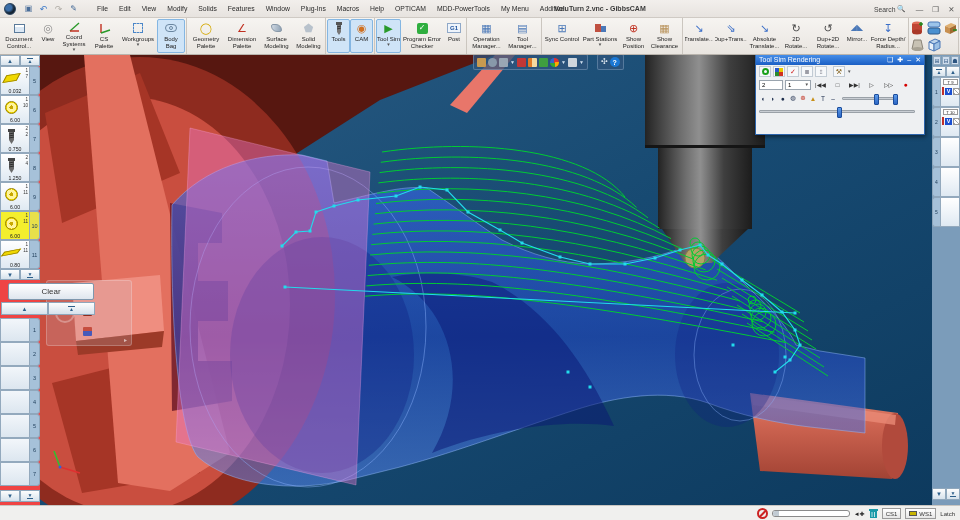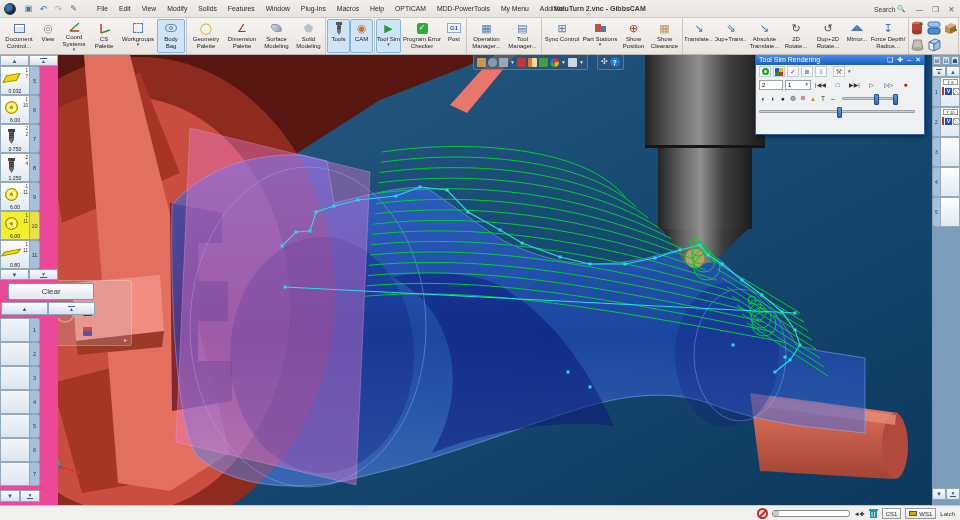--- a/index.html
+++ b/index.html
@@ -65,21 +65,21 @@
   #ts-combo { width:26px; height:10px; border:1px solid #9aa4ae; background:#fff; font-size:6px; display:flex; align-items:center; }
   #ts-combo span.v { flex:1; padding-left:2px; }
   #ts-combo span.a { font-size:4.5px; color:#555; padding-right:1px; }
   .tr-btn { width:15px; height:11px; display:flex; align-items:center; justify-content:center; font-size:6px; color:#333; }
   .tr-btn.rec { color:#d40000; font-size:7px; }
   .mini-ic { font-size:6.5px; color:#1c2c4c; width:8px; text-align:center; }
   .slider { position:relative; height:3px; background:#c9ced4; border:1px solid #9aa1a8; border-radius:1px; }
   .handle { position:absolute; top:-4px; width:5px; height:11px; background:linear-gradient(#5d9bea,#2b66c4); border:1px solid #1b4c9c; border-radius:1px; }
 
   
-  #left-sidebar { position:absolute; left:0; top:55px; width:58px; height:450px; background:#ec4899; z-index:15; }
+  #left-sidebar { position:absolute; left:0; top:55px; width:40px; height:450px; background:#ef4444; z-index:15; }
   .sb-arrows { display:flex; height:11px; }
   .sb-btn { flex:1; background:linear-gradient(#fdfdfd,#d6e2ec); border:1px solid #8fa7bc; font-size:6px; color:#2d5f8a; display:flex; align-items:center; justify-content:center; line-height:1; }
   .bar-t { border-top:1px solid #2d5f8a; font-size:5px; padding:0 1px; }
   .bar-b { border-bottom:1px solid #2d5f8a; font-size:5px; padding:0 1px; }
   .tool-row { display:flex; height:29px; }
   .tool-tile { position:relative; width:30px; height:29px; background:linear-gradient(#ffffff,#dfe9f2); border:1px solid #93a9bd; }
   .tool-tile.selected { background:#f4ef2d; }
   .tool-tab { width:10px; height:29px; background:#a6c1d9; border:1px solid #8fa7bc; border-left:none; border-radius:0 3px 3px 0; font-size:5.5px; color:#1d3c58; display:flex; align-items:center; justify-content:center; position:relative; }
   .tool-tab.selected { background:#e8e04a; }
   .tt-counts { position:absolute; right:1px; top:1px; font-size:4.6px; line-height:1.2; color:#333; text-align:right; }

